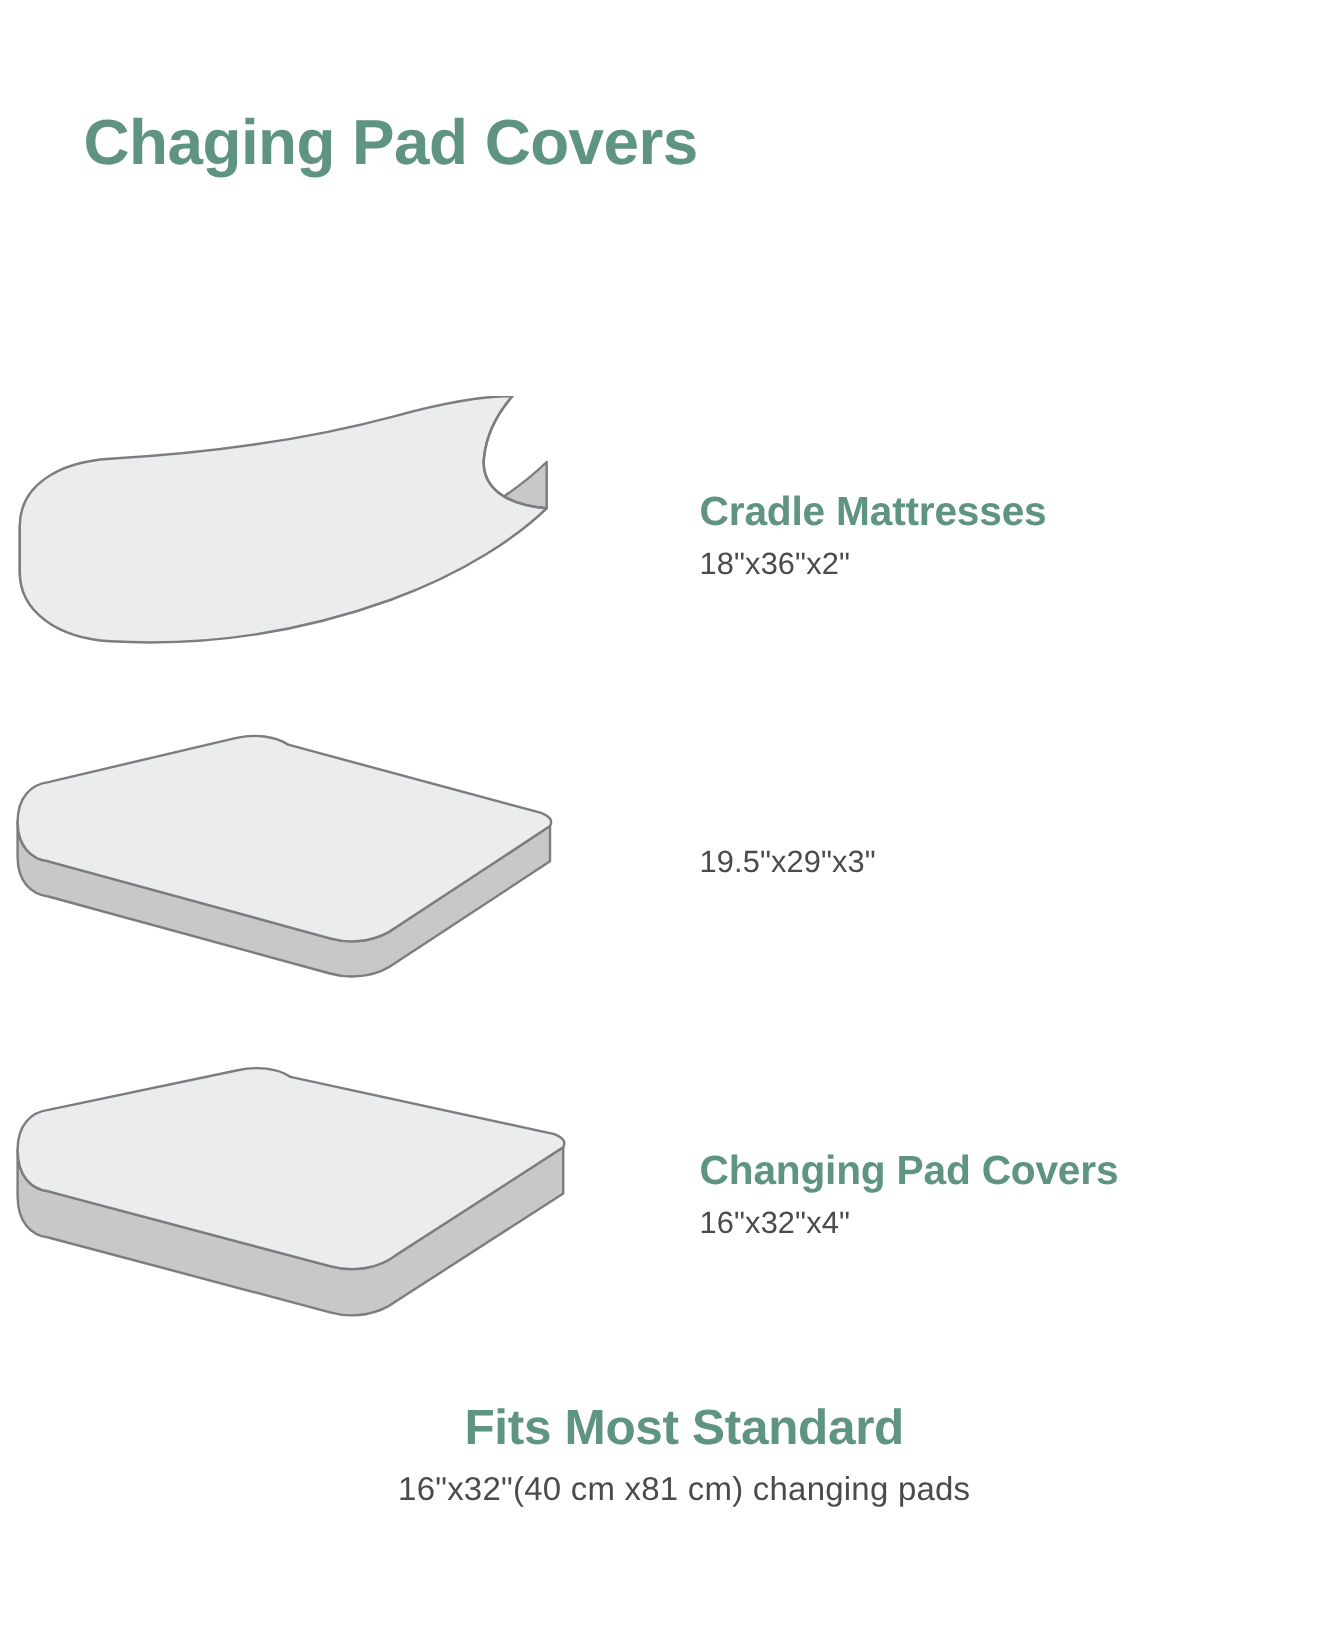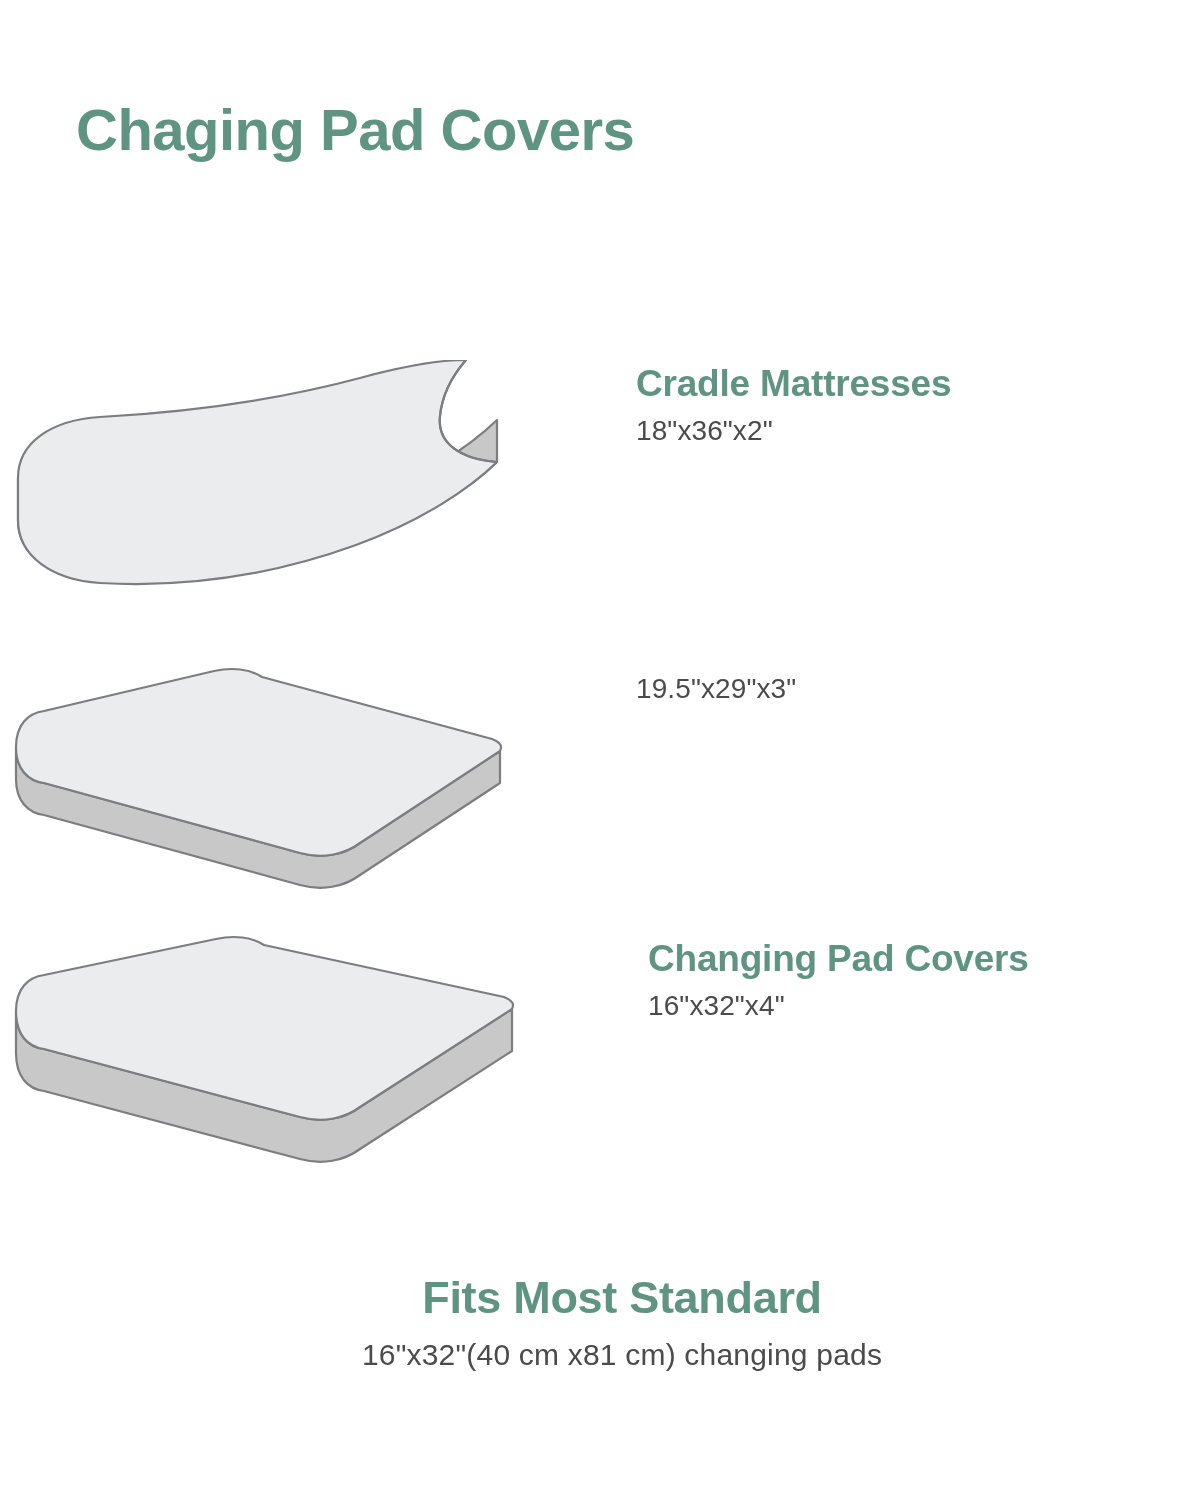--- a/index.html
+++ b/index.html
@@ -32,25 +32,26 @@
     line-height: 1.1;
     white-space: nowrap;
   }
 
   
   .product-row {
     position: absolute;
     left: 0;
     width: 1200px;
     display: flex;
+    align-items: center;
   }
 
   .row-1 { top: 360px; height: 250px; }
   .row-2 { top: 665px; height: 230px; }
-  .row-3 { top: 935px; height: 230px; gap: 12px; }
+  .row-3 { top: 969px; height: 230px; }
 
   .illustration {
     position: relative;
     width: 600px;
     height: 100%;
     flex: 0 0 600px;
   }
   .illustration svg { display: block; }
 
   .row-text {

